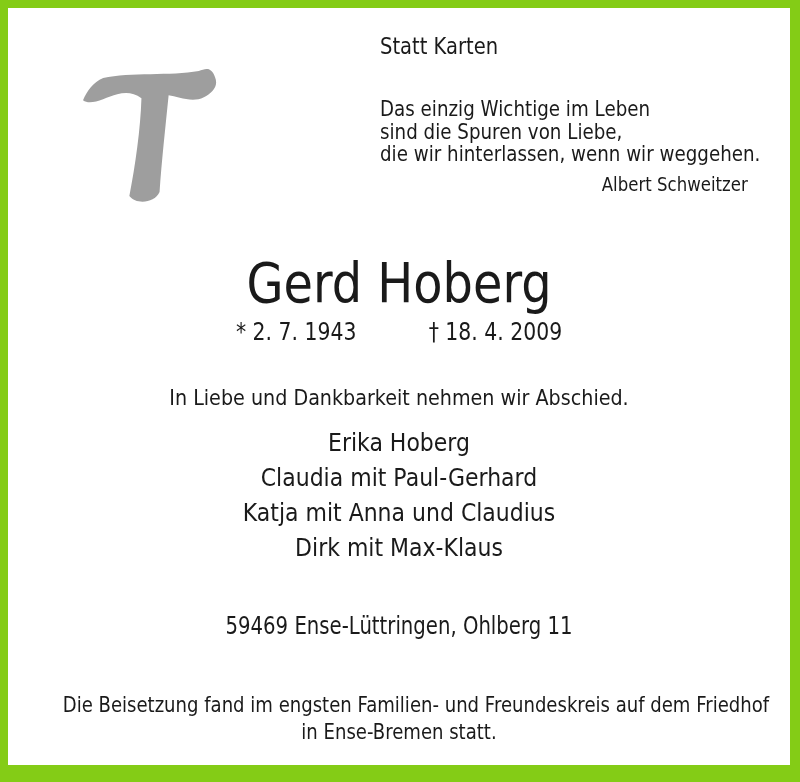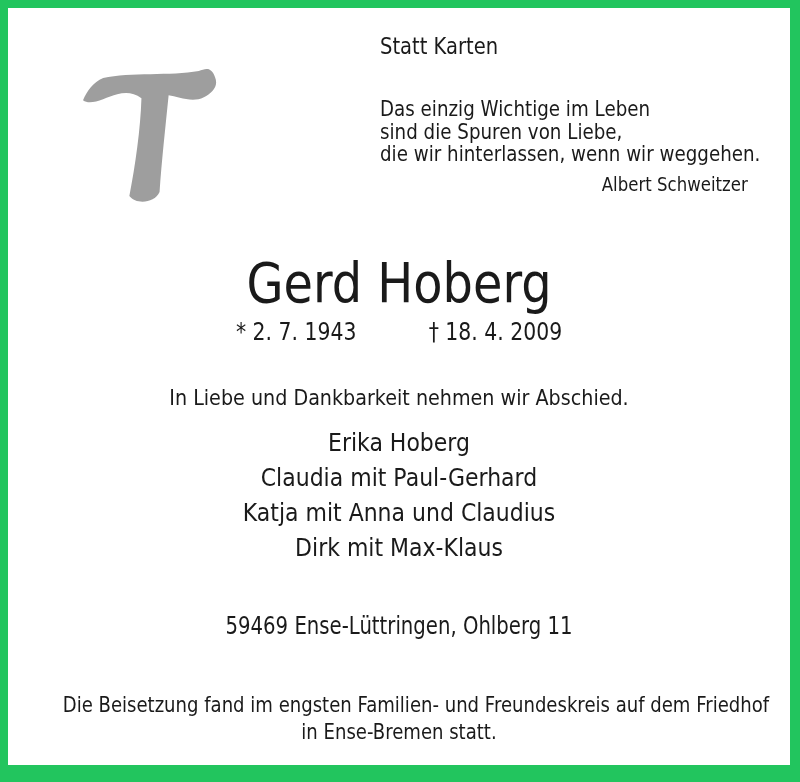--- a/index.html
+++ b/index.html
@@ -1,20 +1,20 @@
 <!DOCTYPE html>
 <html lang="de"><head>
 <meta charset="utf-8">
 <style>
   html, body { margin: 0; padding: 0; }
   .page {
     position: relative;
     width: 800px;
     height: 782px;
-    background: #22c55e;
+    background: #84cc16;
     font-family: "DejaVu Sans", "Liberation Sans", sans-serif;
     color: #1a1a1a;
     overflow: hidden;
   }
   .card {
     position: absolute;
     left: 8px; top: 8px;
     width: 782px; height: 757px;
     background: #ffffff;
   }

